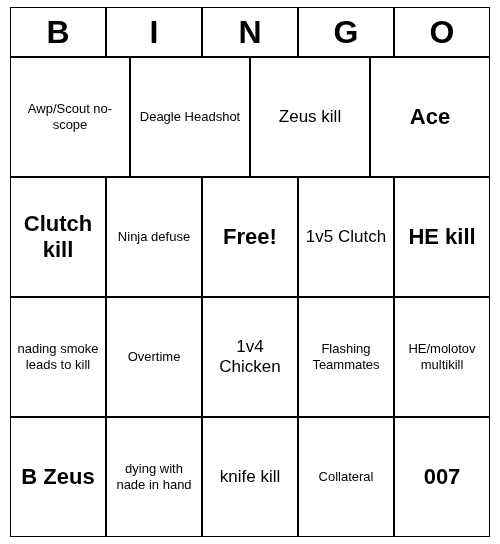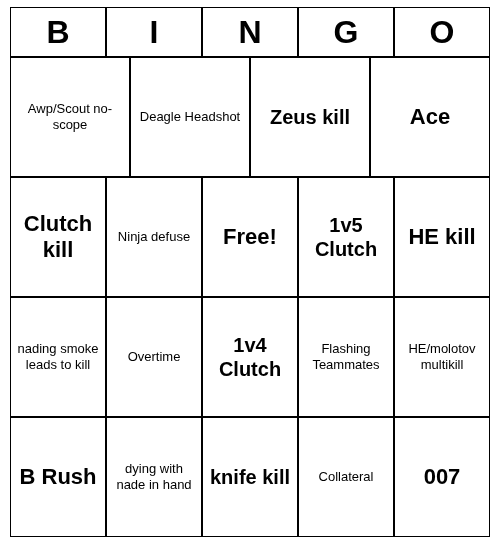--- a/index.html
+++ b/index.html
@@ -62,22 +62,22 @@
       font-size: 13px;
       line-height: 1.2;
     }
 
     .bingo-cell.large-text {
       font-size: 22px;
       font-weight: bold;
     }
 
     .bingo-cell.medium-text {
-      font-size: 20px;
-      font-weight: bold;
+      font-size: 17px;
+      font-weight: normal;
     }
 
     .bingo-cell.free {
       font-size: 22px;
       font-weight: bold;
     }
   </style>
 </head>
 <body>
 
@@ -101,25 +101,25 @@
       <div class="bingo-row">
         <div class="bingo-cell large-text">Clutch kill</div>
         <div class="bingo-cell">Ninja defuse</div>
         <div class="bingo-cell free">Free!</div>
         <div class="bingo-cell medium-text">1v5 Clutch</div>
         <div class="bingo-cell large-text">HE kill</div>
       </div>
       <div class="bingo-row">
         <div class="bingo-cell">nading smoke leads to kill</div>
         <div class="bingo-cell">Overtime</div>
-        <div class="bingo-cell medium-text">1v4 Clutch</div>
+        <div class="bingo-cell medium-text">1v4 Chicken</div>
         <div class="bingo-cell">Flashing Teammates</div>
         <div class="bingo-cell">HE/molotov multikill</div>
       </div>
       <div class="bingo-row">
-        <div class="bingo-cell large-text">B Rush</div>
+        <div class="bingo-cell large-text">B Zeus</div>
         <div class="bingo-cell">dying with nade in hand</div>
         <div class="bingo-cell medium-text">knife kill</div>
         <div class="bingo-cell">Collateral</div>
         <div class="bingo-cell large-text">007</div>
       </div>
     </div>
 </div>
 
 </body></html>

